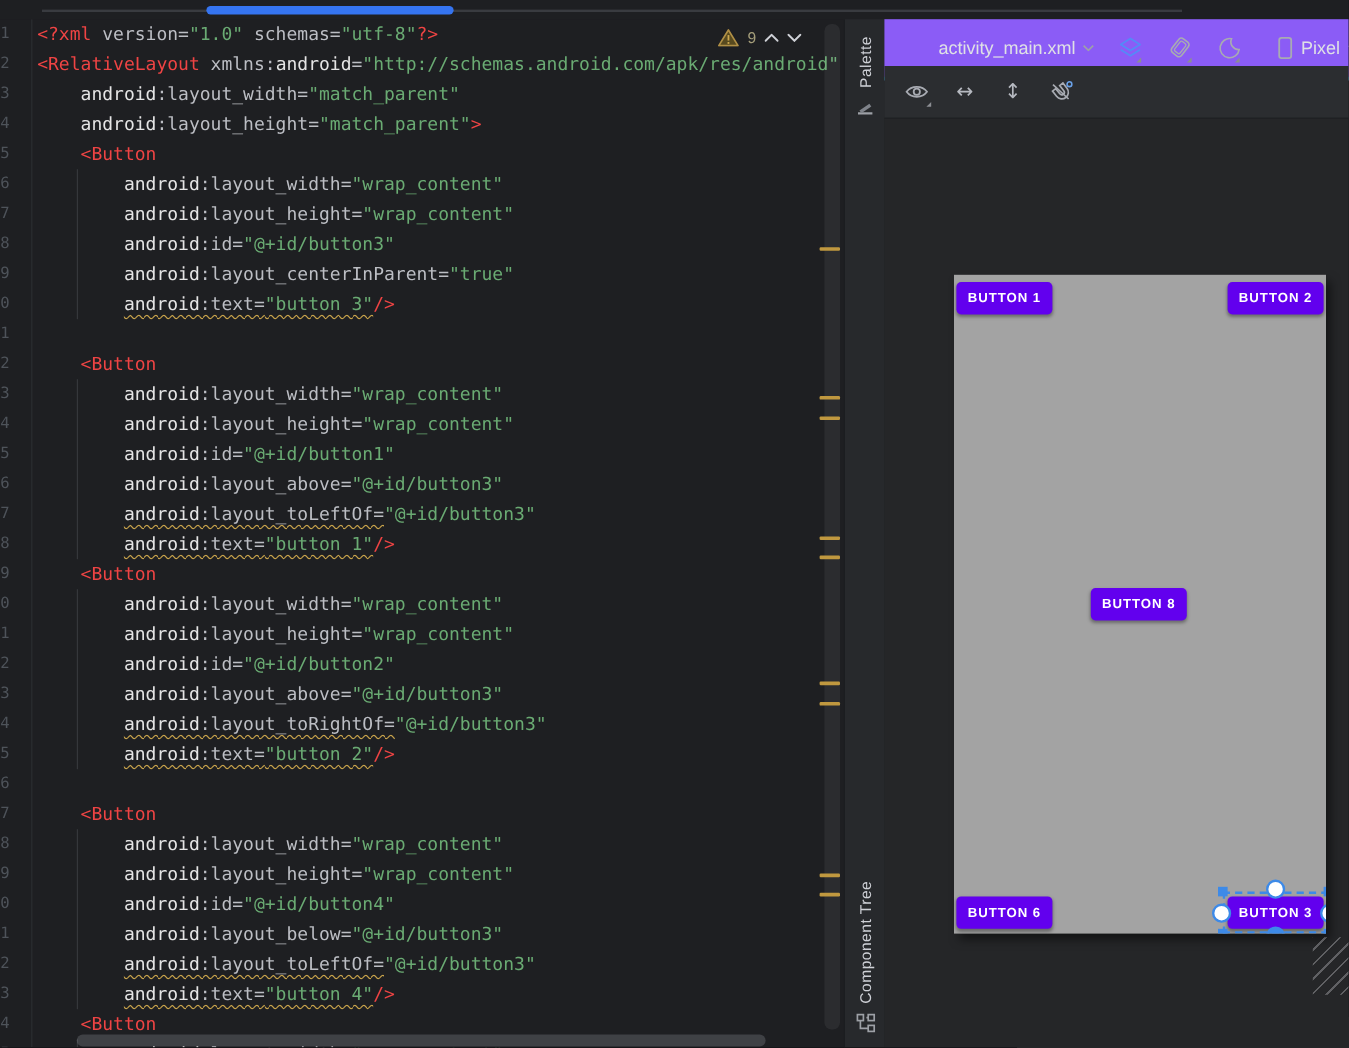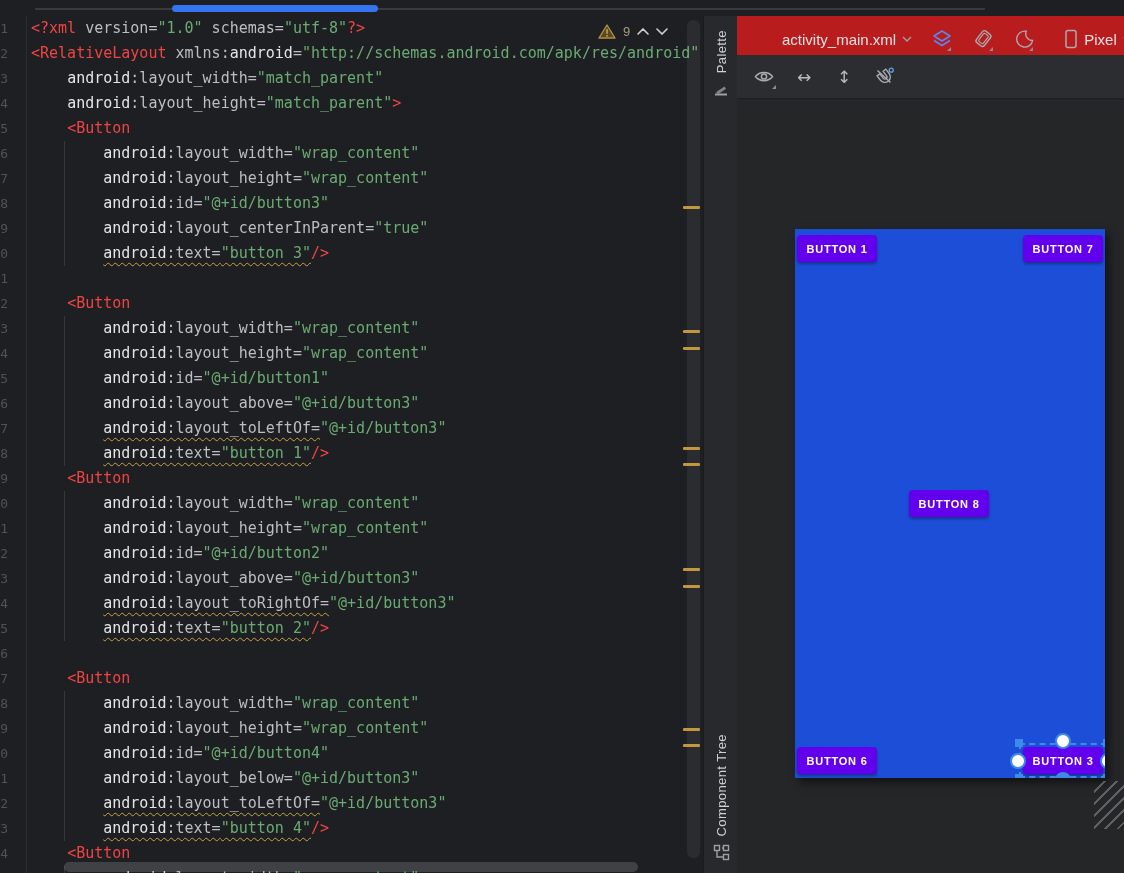--- a/index.html
+++ b/index.html
@@ -36,36 +36,36 @@
 
   
   .toolstrip{position:absolute;left:703px;top:16px;width:34px;height:857px;background:#27292c;border-left:1px solid #1a1b1e;box-sizing:border-box;}
   .striptab{position:absolute;left:0;width:34px;display:flex;flex-direction:column;align-items:center;gap:8px;cursor:pointer;}
   .vlabel{writing-mode:vertical-rl;transform:rotate(180deg);font:13px "Liberation Sans",sans-serif;color:#ced0d6;letter-spacing:.4px;}
   .tab-palette{top:14px;}
   .tab-comptree{bottom:12px;flex-direction:column;}
 
   
   .design{position:absolute;left:737px;top:16px;width:387px;height:857px;background:#252628;}
-  .dtoolbar1{position:absolute;left:0;top:0;width:100%;height:51px;background:#b91c1c;border-bottom:5px solid #14b8a6;
+  .dtoolbar1{position:absolute;left:0;top:0;width:100%;height:51px;background:#8b5cf6;border-bottom:3px solid #14b8a6;
              display:flex;align-items:center;box-sizing:border-box;}
   .dtab{display:flex;align-items:center;gap:6px;margin-left:45px;cursor:pointer;}
   .dtab span{font:15px "Liberation Sans",sans-serif;color:#dfe1e5;}
   .tsep{width:1px;height:20px;background:#43454a;margin:0 10px;}
   .ticon{position:relative;width:26px;height:26px;display:flex;align-items:center;justify-content:center;cursor:pointer;}
   .ticon.has-menu::after{content:"";position:absolute;right:1px;bottom:1px;border-left:4px solid transparent;border-bottom:4px solid #8c8e93;}
   .devsel{display:flex;align-items:center;gap:6px;margin-left:10px;cursor:pointer;}
   .devsel span{font:15px "Liberation Sans",sans-serif;color:#dfe1e5;}
 
   .dtoolbar2{position:absolute;left:0;top:39px;width:100%;height:44px;background:#2b2d30;border-bottom:1px solid #1d1e21;
              display:flex;align-items:center;gap:14px;padding-left:14px;box-sizing:border-box;}
   .arrow-glyph{font:17px "DejaVu Sans",sans-serif;color:#b6b9c0;}
 
   .surface{position:absolute;left:0;top:83px;width:387px;height:774px;background:#252628;overflow:hidden;}
-  .canvas{position:absolute;left:58px;top:130px;width:310px;height:549px;background:#1d4ed8;overflow:hidden;
+  .canvas{position:absolute;left:58px;top:130px;width:310px;height:549px;background:#a3a3a3;overflow:hidden;
           box-shadow:4px 5px 8px rgba(0,0,0,0.5);}
   .hatch{position:absolute;left:357px;top:682px;width:30px;height:48px;
          background:repeating-linear-gradient(135deg,transparent 0 7px,rgba(205,205,210,0.35) 7px 8.5px);}
 
   .abtn{position:absolute;width:80px;height:27px;border-radius:4px;background:var(--btn);
         display:flex;align-items:center;justify-content:center;cursor:pointer;
         box-shadow:0 2px 3px rgba(0,0,0,0.35);}
   .abtn .lbl{font:bold 11px "Liberation Sans",sans-serif;color:#fff;letter-spacing:.8px;}
   .pos-tl{left:2px;top:6px}.pos-tr{right:2px;top:6px}.pos-c{left:114px;top:261px}
   .pos-bl{left:2px;bottom:4px}.pos-br{right:2px;bottom:4px}
@@ -353,21 +353,21 @@
         </svg>
       </div>
     </div>
 
     <div class="surface">
       <div class="canvas" id="canvas">
           <div class="abtn pos-tl">
             <span class="lbl">BUTTON 1</span>
           </div>
           <div class="abtn pos-tr">
-            <span class="lbl">BUTTON 7</span>
+            <span class="lbl">BUTTON 2</span>
           </div>
           <div class="abtn pos-c">
             <span class="lbl">BUTTON 8</span>
           </div>
           <div class="abtn pos-bl">
             <span class="lbl">BUTTON 6</span>
           </div>
           <div class="abtn pos-br">
             <span class="lbl">BUTTON 3</span>
             <div class="sel-outline"></div>

